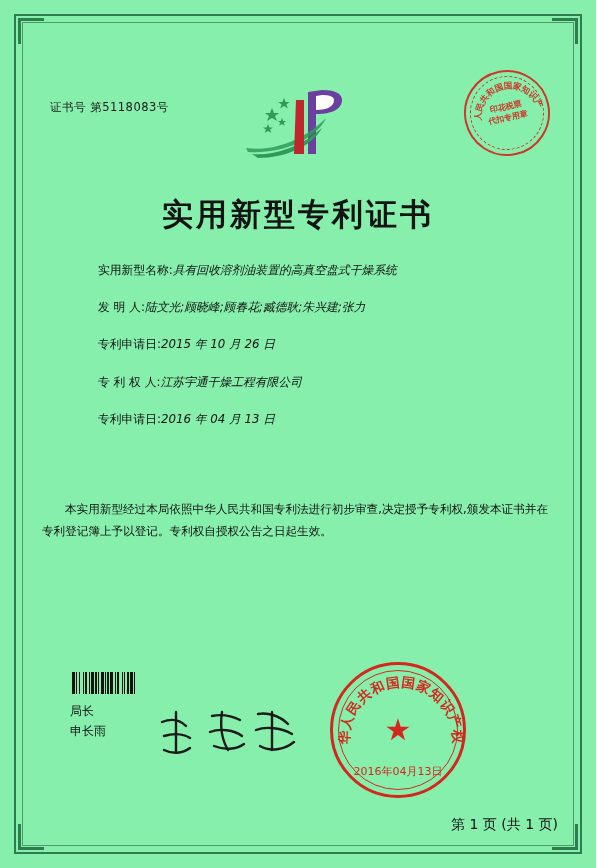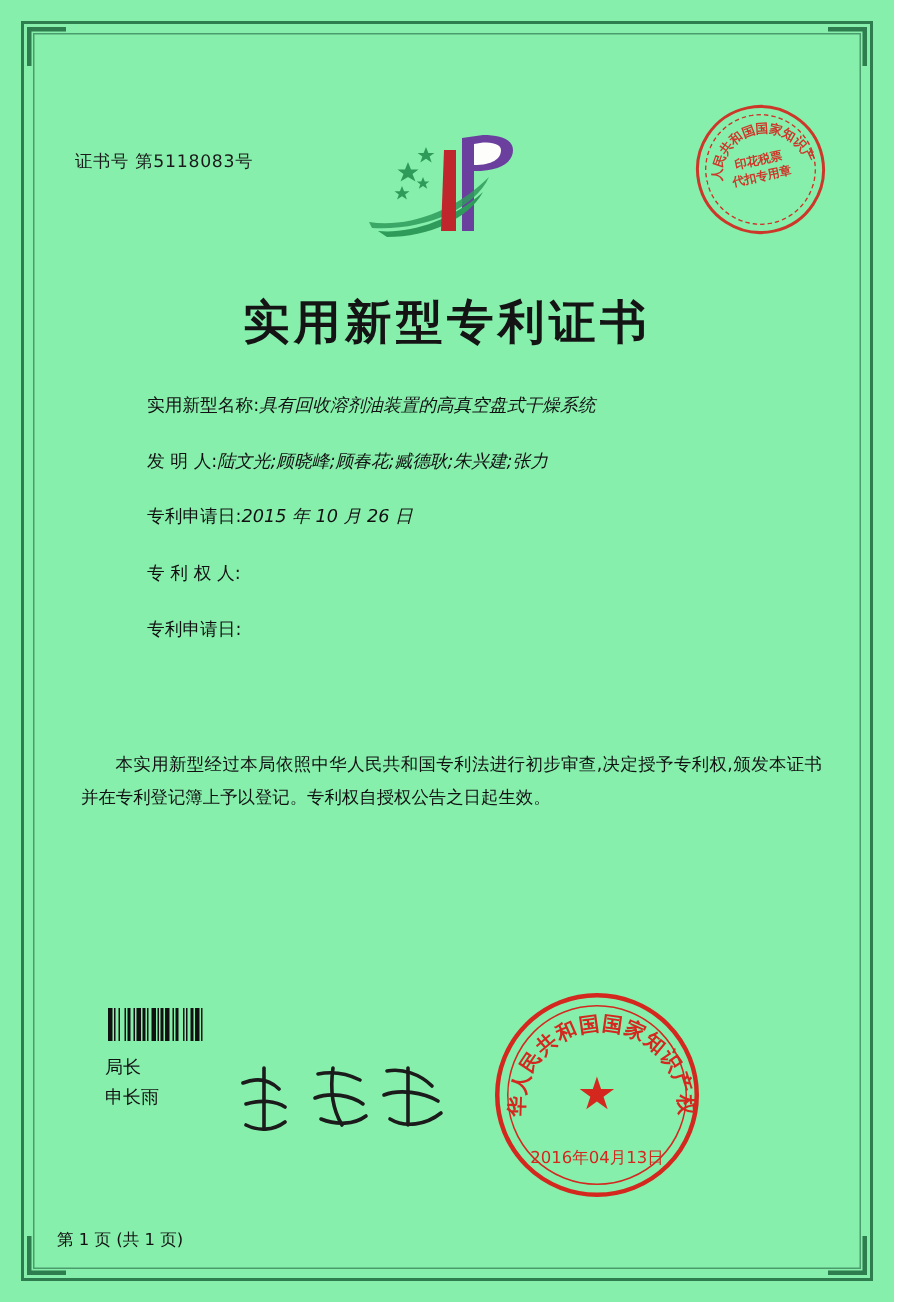--- a/index.html
+++ b/index.html
@@ -88,21 +88,21 @@
     margin-left: 48px;
   }
   .fvalue {
     flex: 1 1 auto;
     font-style: italic;
   }
 
   
   .paras {
     position: absolute;
-    left: 16px; right: 10px; top: 452px;
+    left: 4px; right: 10px; top: 452px;
   }
   .para {
     font-size: 11.6px;
     line-height: 1.92;
     color: #111;
     text-indent: 23px;
     text-align: justify;
     margin-bottom: 1px;
   }
 
@@ -206,22 +206,22 @@
     text-align: center;
     font-size: 8px;
     font-weight: bold;
     line-height: 1.35;
   }
 
   
   .footer {
     position: absolute;
     left: 0; right: 0; bottom: 4px;
-    text-align: left;
-    font-size: 11px;
+    text-align: right;
+    font-size: 14px;
     color: #111;
   }
 </style>
 </head>
 <body>
 
 <div id="page">
 
   <div class="border-outer"></div>
   <div class="border-inner"></div>
@@ -277,23 +277,25 @@
       <div class="frow">
         <span class="flabel">发 明 人:</span>
         <span class="fvalue">陆文光;顾晓峰;顾春花;臧德耿;朱兴建;张力</span>
       </div>
       <div class="frow">
         <span class="flabel">专利申请日:</span>
         <span class="fvalue">2015 年 10 月 26 日</span>
       </div>
       <div class="frow">
         <span class="flabel">专 利 权 人:</span>
+        <span class="fvalue">江苏宇通干燥工程有限公司</span>
       </div>
       <div class="frow">
         <span class="flabel">专利申请日:</span>
+        <span class="fvalue">2016 年 04 月 13 日</span>
       </div>
     </div>
 
     <div class="paras">
       <p class="para">本实用新型经过本局依照中华人民共和国专利法进行初步审查,决定授予专利权,颁发本证书并在专利登记簿上予以登记。专利权自授权公告之日起生效。</p>
     </div>
 
     <div class="barcode" id="barcode">
         <i style="width: 3px; background: rgb(17, 17, 17);"></i>
         <i style="width: 1px; background: transparent;"></i>

